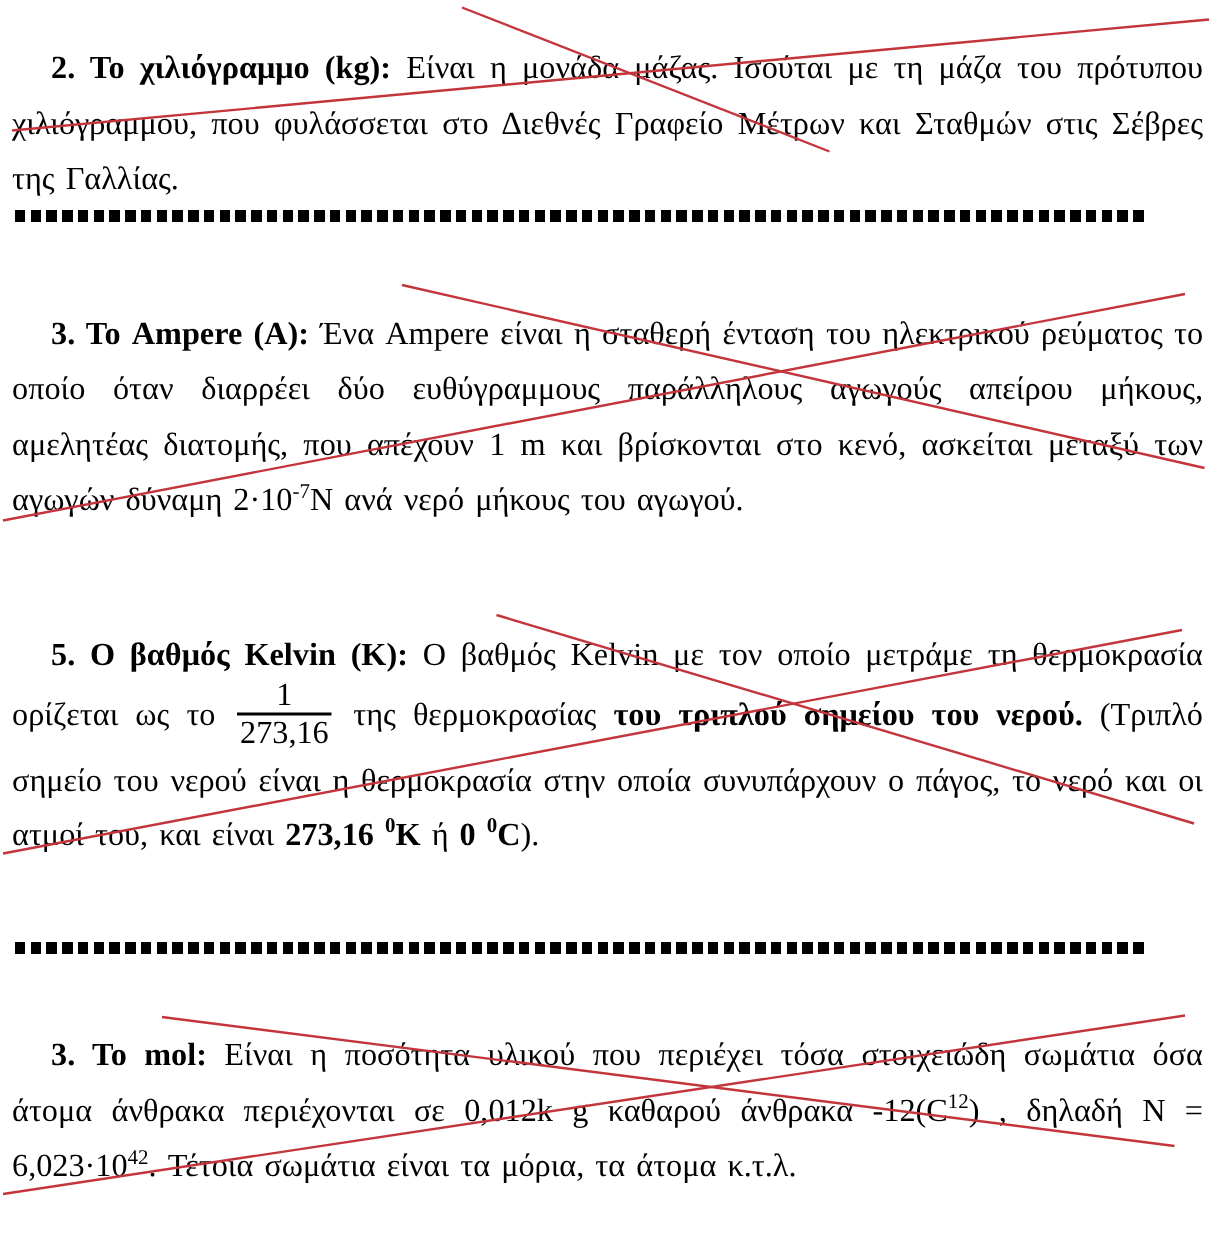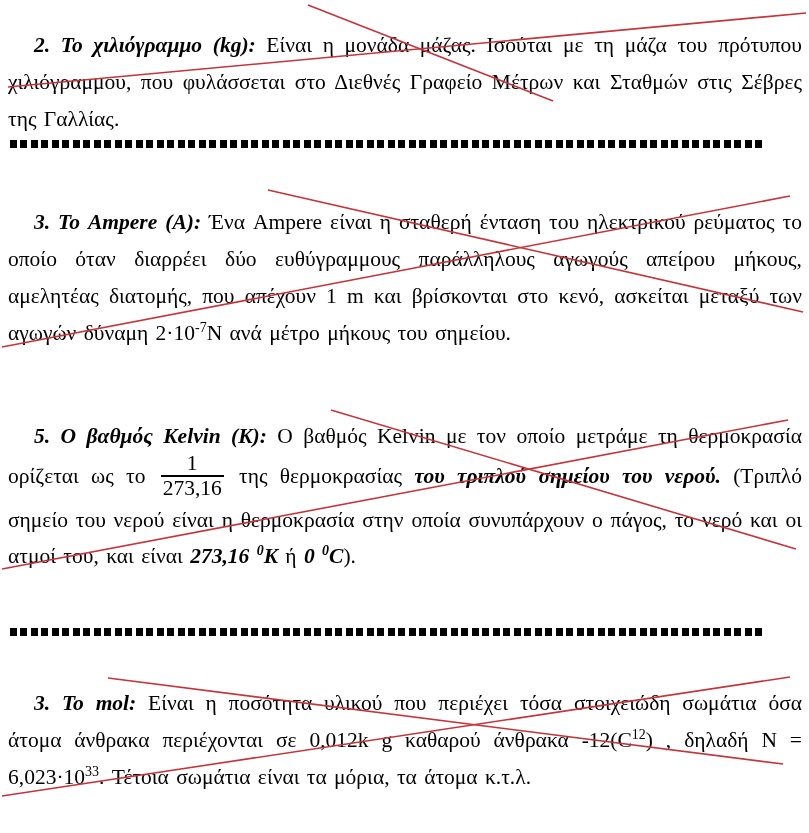--- a/index.html
+++ b/index.html
@@ -14,21 +14,21 @@
   }
   .para{
     position:absolute;
     left:8px;width:794px;
     font-size:21.5px;
     line-height:37px;
     text-align:justify;
     text-indent:26px;
     word-spacing:2px;
   }
-  .para .b{font-weight:bold;font-style:italic;}
+  .para .b{font-weight:bold;}
   .para sup{
     font-size:0.65em;
     line-height:0;
     vertical-align:super;
   }
   #para-kilogram{top:5px;}
   #para-ampere{top:182px;}
   #para-kelvin{top:396px;line-height:36px;}
   #para-mol{top:663px;}
   .frac{
@@ -57,27 +57,27 @@
 </style>
 </head>
 <body>
 
 <div class="page">
 
   <p class="para" id="para-kilogram"><span class="b">2. Το χιλιόγραμμο (kg): </span><span>Είναι η μονάδα μάζας. Ισούται με τη μάζα του πρότυπου χιλιόγραμμου, που φυλάσσεται στο Διεθνές Γραφείο Μέτρων και Σταθμών στις Σέβρες της Γαλλίας.</span></p>
 
   <div class="sep" id="sep-1"></div>
 
-  <p class="para" id="para-ampere"><span class="b">3. Το Ampere (A): </span><span>Ένα Ampere είναι η σταθερή ένταση του ηλεκτρικού ρεύματος το οποίο όταν διαρρέει δύο ευθύγραμμους παράλληλους αγωγούς απείρου μήκους, αμελητέας διατομής, που απέχουν 1 m και βρίσκονται στο κενό, ασκείται μεταξύ των αγωγών δύναμη 2·10</span><sup>-7</sup><span>N ανά μέτρο μήκους του σημείου.</span></p>
+  <p class="para" id="para-ampere"><span class="b">3. Το Ampere (A): </span><span>Ένα Ampere είναι η σταθερή ένταση του ηλεκτρικού ρεύματος το οποίο όταν διαρρέει δύο ευθύγραμμους παράλληλους αγωγούς απείρου μήκους, αμελητέας διατομής, που απέχουν 1 m και βρίσκονται στο κενό, ασκείται μεταξύ των αγωγών δύναμη 2·10</span><sup>-7</sup><span>N ανά νερό μήκους του αγωγού.</span></p>
 
   <p class="para" id="para-kelvin"><span class="b">5. Ο βαθμός Kelvin (K): </span><span>Ο βαθμός Kelvin με τον οποίο μετράμε τη θερμοκρασία ορίζεται ως το </span><span class="frac"><span class="num">1</span><span class="den">273,16</span></span><span> της θερμοκρασίας </span><span class="b">του τριπλού σημείου του νερού.</span><span> (Τριπλό σημείο του νερού είναι η θερμοκρασία στην οποία συνυπάρχουν ο πάγος, το νερό και οι ατμοί του, και είναι </span><span class="b">273,16 </span><sup class="b">0</sup><span class="b">K</span><span> ή </span><span class="b">0 </span><sup class="b">0</sup><span class="b">C</span><span>).</span></p>
 
   <div class="sep" id="sep-2"></div>
 
-  <p class="para" id="para-mol"><span class="b">3. Το mol: </span><span>Είναι η ποσότητα υλικού που περιέχει τόσα στοιχειώδη σωμάτια όσα άτομα άνθρακα περιέχονται σε 0,012k g καθαρού άνθρακα -12(C</span><sup>12</sup><span>) , δηλαδή N = 6,023·10</span><sup>33</sup><span>. Τέτοια σωμάτια είναι τα μόρια, τα άτομα κ.τ.λ.</span></p>
+  <p class="para" id="para-mol"><span class="b">3. Το mol: </span><span>Είναι η ποσότητα υλικού που περιέχει τόσα στοιχειώδη σωμάτια όσα άτομα άνθρακα περιέχονται σε 0,012k g καθαρού άνθρακα -12(C</span><sup>12</sup><span>) , δηλαδή N = 6,023·10</span><sup>42</sup><span>. Τέτοια σωμάτια είναι τα μόρια, τα άτομα κ.τ.λ.</span></p>
 
   <svg class="strikes" id="strikes" width="809" height="833" viewBox="0 0 809 833">
       <line x1="308" y1="5" x2="553" y2="101" stroke="#c4353b" stroke-width="1.6"></line>
       <line x1="8" y1="87" x2="806" y2="13" stroke="#c4353b" stroke-width="1.6"></line>
       <line x1="268" y1="190" x2="803" y2="312" stroke="#c4353b" stroke-width="1.6"></line>
       <line x1="2" y1="347" x2="790" y2="196" stroke="#c4353b" stroke-width="1.6"></line>
       <line x1="331" y1="410" x2="796" y2="549" stroke="#c4353b" stroke-width="1.6"></line>
       <line x1="2" y1="569" x2="788" y2="420" stroke="#c4353b" stroke-width="1.6"></line>
       <line x1="108" y1="678" x2="783" y2="764" stroke="#c4353b" stroke-width="1.6"></line>
       <line x1="2" y1="796" x2="790" y2="677" stroke="#c4353b" stroke-width="1.6"></line>

